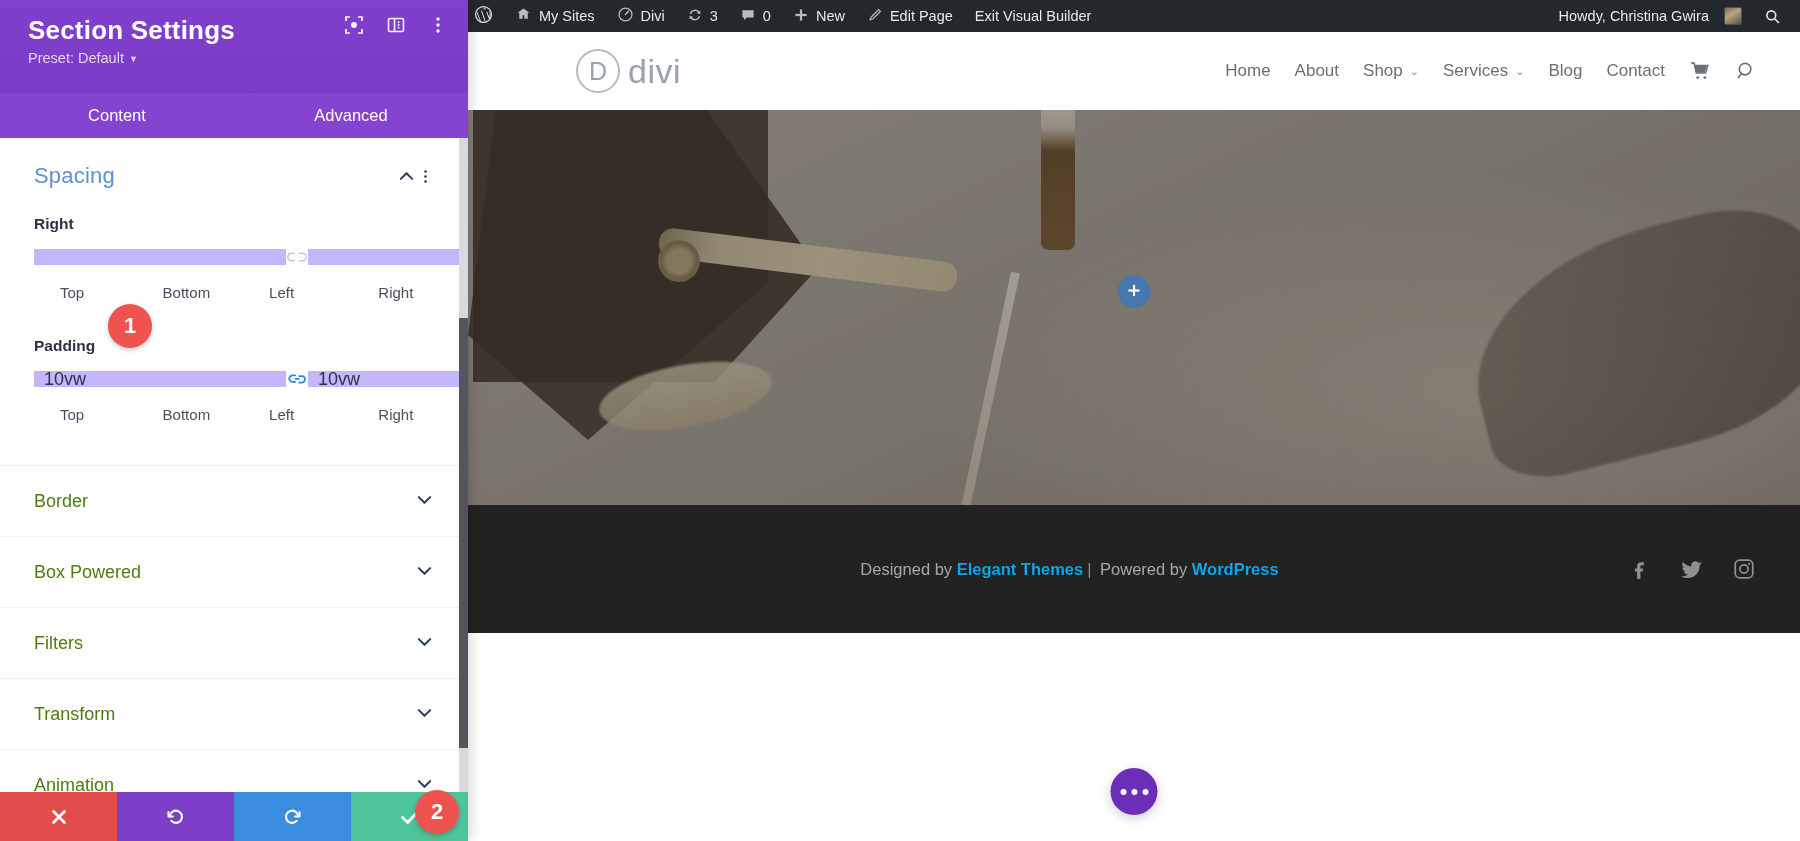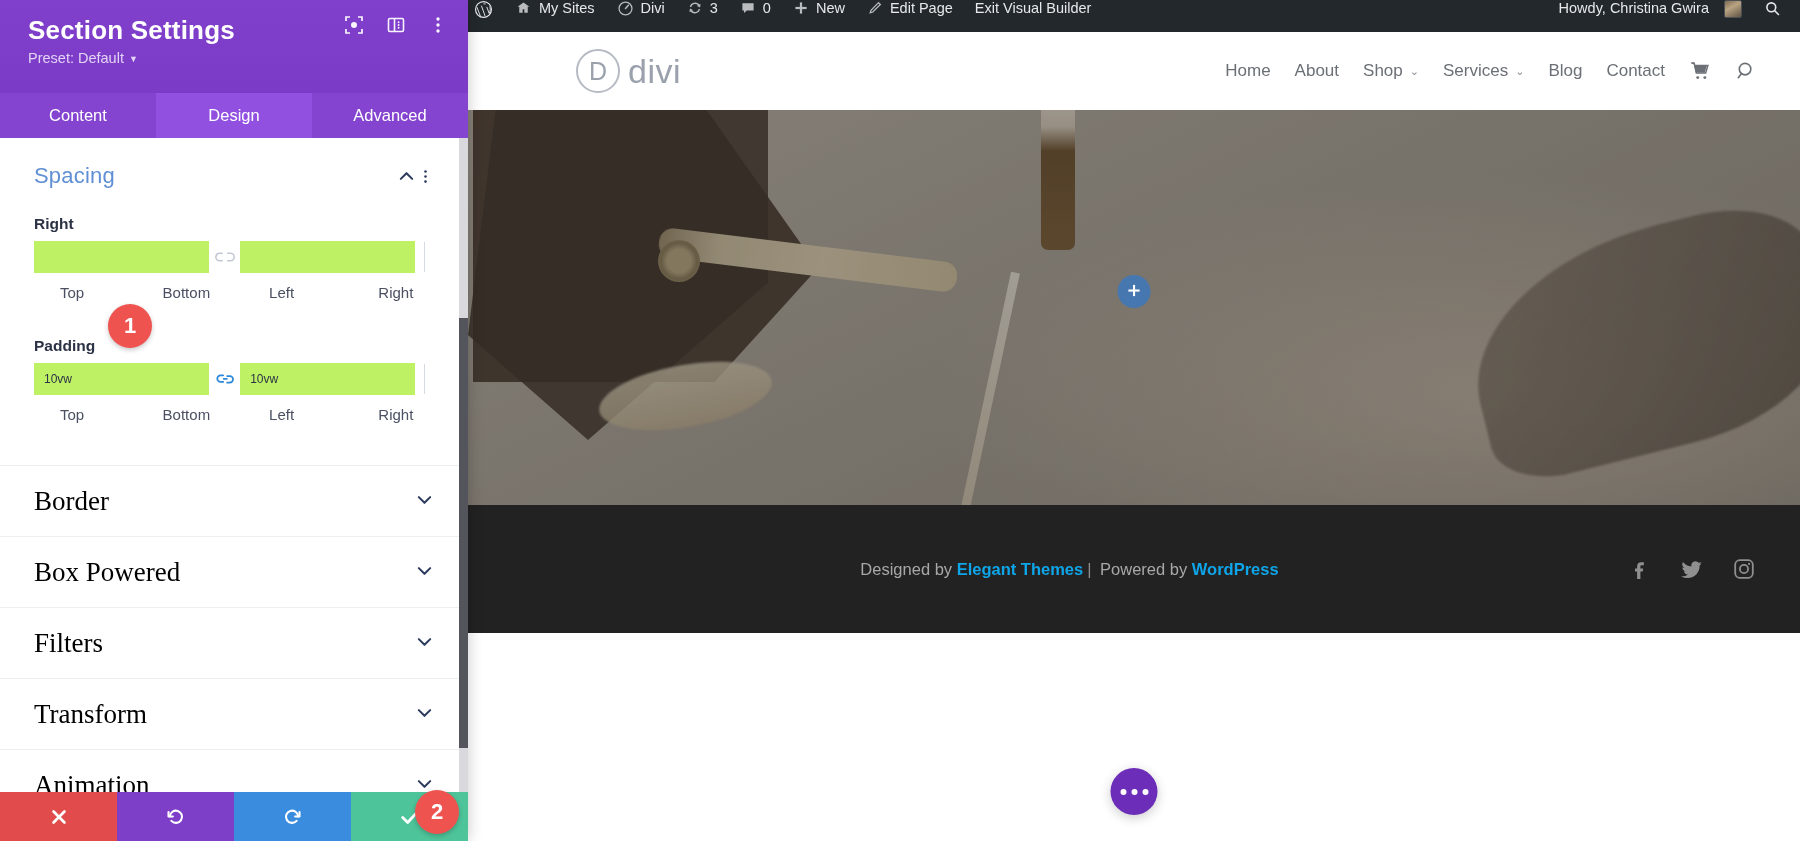--- a/index.html
+++ b/index.html
@@ -74,22 +74,22 @@
   .dots-vert { width: 18px; display: flex; justify-content: center; cursor: pointer; }
 
   .field-label {
     font-size: 15.5px; color: #2c3246; font-weight: bold;
     margin: 12px 0 8px 0; position: relative; display: inline-block;
   }
   .inputs-row {
     display: flex; align-items: center; height: 32px; margin-bottom: 6px;
   }
   .inp {
-    background: #bef264; height: 32px; flex: 1; border: none;
-    font-size: 12px; color: #2c3246; padding: 0 10px;
+    background: #c4b5fd; height: 16px; flex: 1; border: none;
+    font-size: 18px; color: #2c3246; padding: 0 10px;
     font-family: "Liberation Sans", sans-serif;
   }
   .link-btn {
     width: 38px; display: flex; align-items: center; justify-content: center;
     color: #c2c8d4; cursor: pointer; font-size: 12px;
   }
   .link-btn.active { color: #2b87da; }
   .vsep { width: 1px; height: 30px; background: #d5d9e2; margin: 0 9px; }
   .labels-row { display: flex; margin-bottom: 4px; }
   .lbl {
@@ -105,21 +105,21 @@
     box-shadow: 0 2px 5px rgba(0,0,0,.22); z-index: 60;
   }
   #badge-1 { left: 108px; top: 304px; }
   #badge-2 { left: 415px; top: 790px; }
 
   .collapse-row {
     display: flex; align-items: center; justify-content: space-between;
     padding: 0 34px; height: 71px;
     border-top: 1px solid #eceef2; cursor: pointer;
   }
-  .collapse-row .name { font-size: 27px; color: #000000; font-family: Liberation Serif, serif; }
+  .collapse-row .name { font-size: 18px; color: #4d7c0f; }
   .collapse-row .chev { color: #2b3a5c; }
 
   
   .action-bar { display: flex; height: 49px; flex-shrink: 0; }
   .act {
     flex: 1; display: flex; align-items: center; justify-content: center;
     color: #fff; cursor: pointer; position: relative;
   }
   .act.cancel { background: #e24b4b; }
   .act.undo   { background: #7d3ec8; }
@@ -132,21 +132,21 @@
     position: absolute; left: 468px; top: 0;
     width: 1332px; height: 841px; background: #ffffff;
   }
   .adminbar {
     position: absolute; left: -60px; top: 0; width: 1392px; height: 32px;
     background: #23282d; color: #e6e8ea;
     display: flex; align-items: center; font-size: 14.5px;
     padding-left: 60px;
   }
   .ab-item {
-    display: flex; align-items: flex-start; gap: 7px; padding: 0 11px; height: 32px;
+    display: flex; align-items: center; gap: 7px; padding: 0 11px; height: 32px;
     color: #e6e8ea; cursor: pointer; white-space: nowrap;
   }
   .ab-item:first-child { padding-left: 6px; }
   .ab-right {
     margin-left: auto; display: flex; align-items: center; gap: 0;
     padding-right: 8px;
   }
   .ab-avatar {
     width: 18px; height: 18px; border-radius: 2px; margin-left: 8px;
     background: linear-gradient(150deg,#7d6a50 0%,#b9a383 40%,#5e5343 100%);
@@ -292,21 +292,20 @@
             <circle cx="10" cy="4" r="1.7"></circle>
               <circle cx="10" cy="10" r="1.7"></circle>
               <circle cx="10" cy="16" r="1.7"></circle>
           </svg>
         </span>
       </div>
     </div>
 
     <div class="panel-tabs">
       <div class="panel-tab">Content</div>
-      <div class="panel-tab active">Design</div>
       <div class="panel-tab">Advanced</div>
     </div>
 
     <div class="panel-body">
 
       <div class="section-spacing">
         <div class="spacing-head">
           <div class="spacing-title">Spacing</div>
           <span class="chev-up">
             <svg viewBox="0 0 20 20" width="19" height="19" fill="none" stroke="currentColor" stroke-width="2.1" stroke-linecap="round" stroke-linejoin="round">

